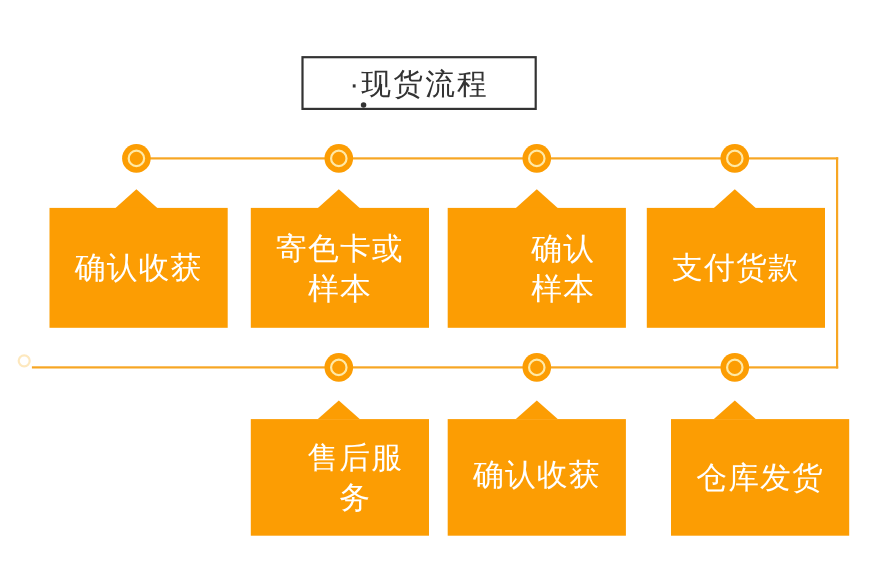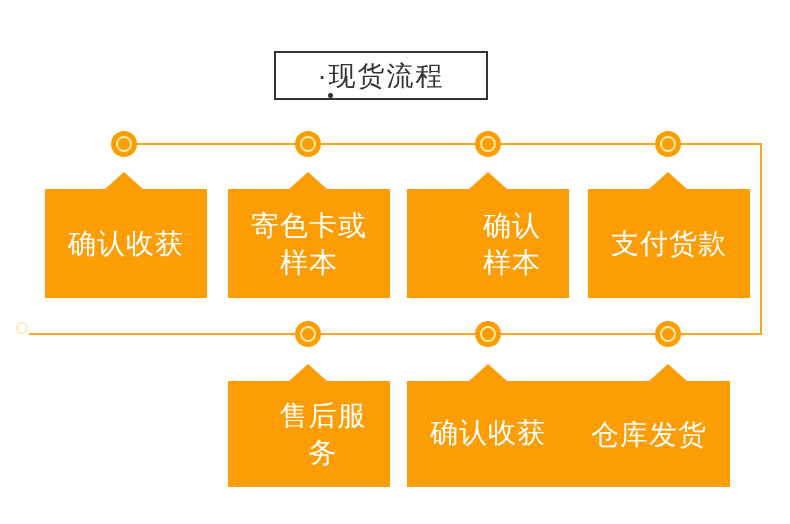--- a/index.html
+++ b/index.html
@@ -135,15 +135,15 @@
 <div class="pointer row2-pointer" style="left:289px;"></div>
 <div class="pointer row2-pointer" style="left:469px;"></div>
 <div class="pointer row2-pointer" style="left:649px;"></div>
 
 <div class="step row2-step" style="left:228px;padding-left:28px;">
   <span class="step-label">售后服务</span>
 </div>
 <div class="step row2-step" style="left:407px;font-family:Liberation Mono, monospace;">
   <span class="step-label">确认收获</span>
 </div>
-<div class="step row2-step" style="left:568px;align-items:center;">
+<div class="step row2-step" style="left:610px;align-items:center;">
   <span class="step-label">仓库发货</span>
 </div>
 
 </body></html>

